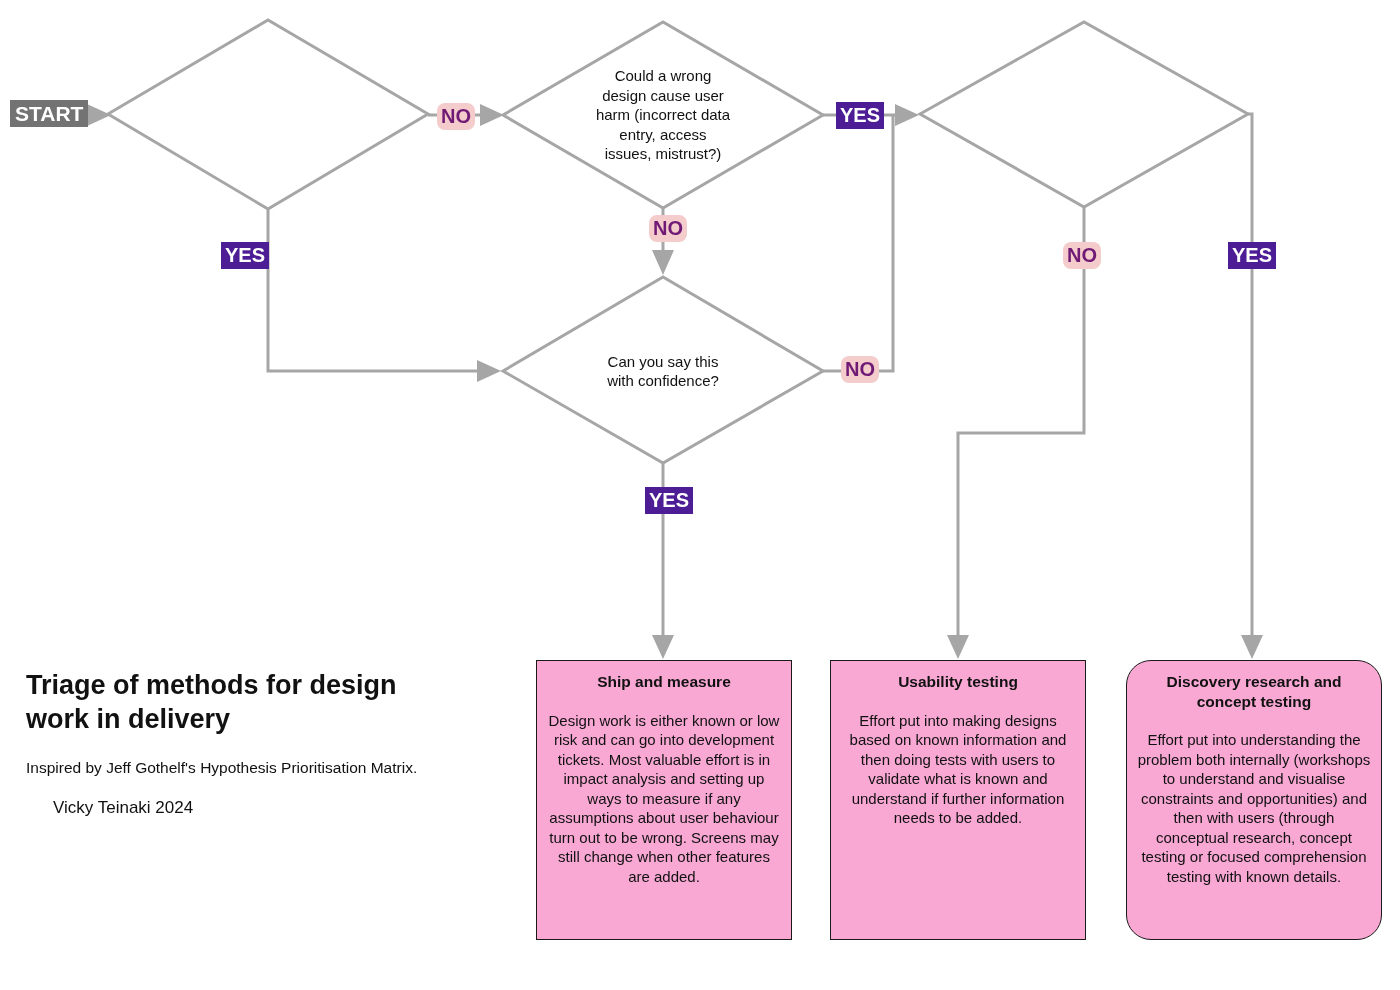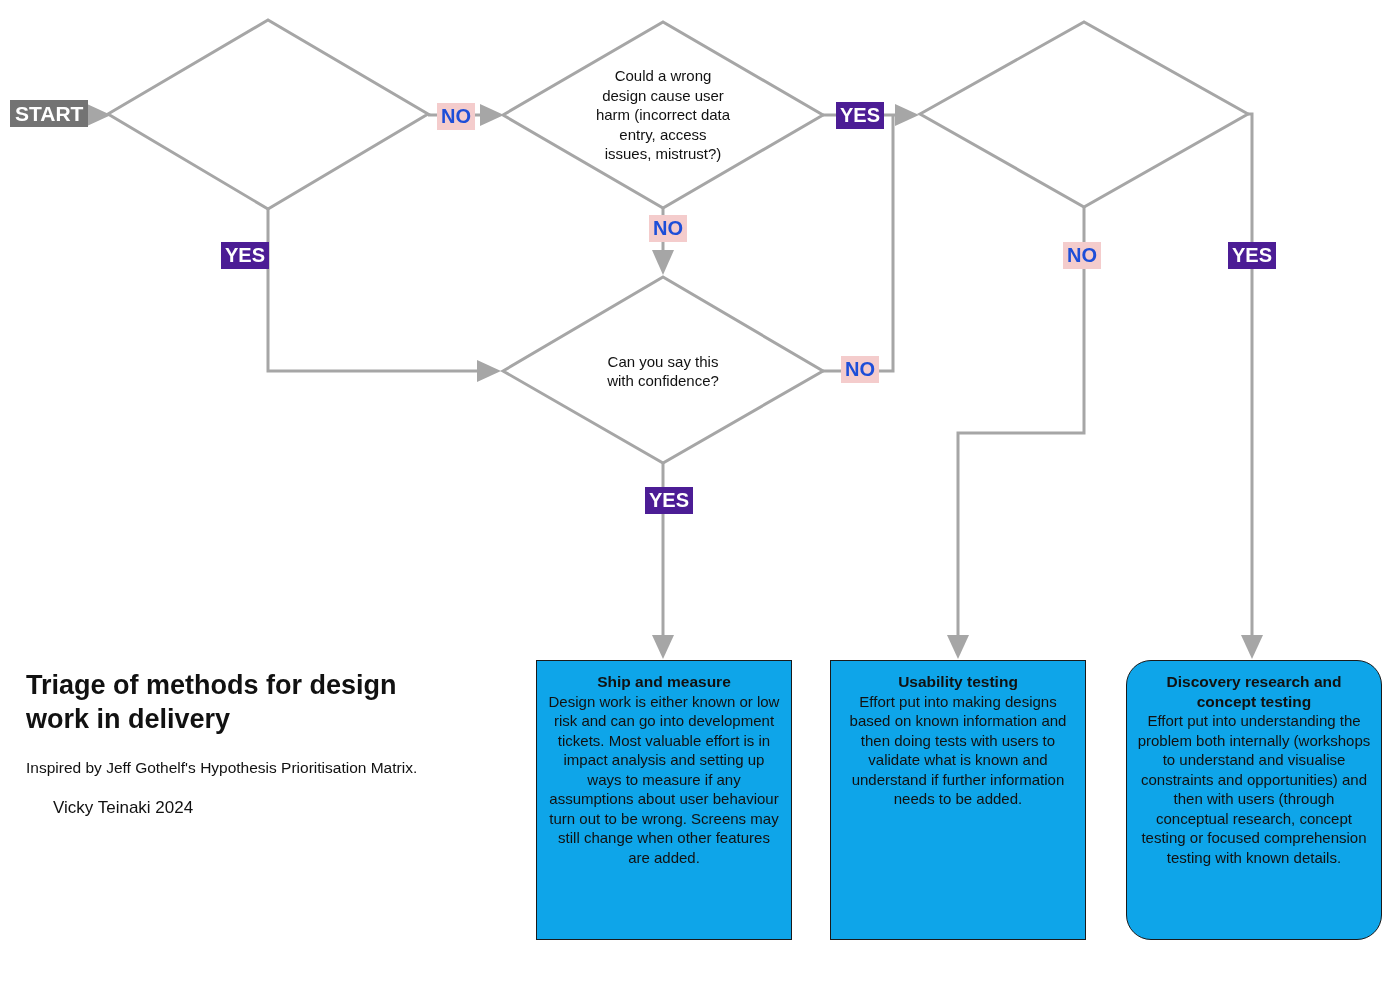--- a/index.html
+++ b/index.html
@@ -43,21 +43,21 @@
   .badge {
     position: absolute;
     font-weight: bold;
     font-size: 20px;
     line-height: 25px;
     padding: 1px 4px;
     z-index: 3;
     letter-spacing: 0px;
   }
   .badge-yes { background: #4c1d95; color: #ffffff; }
-  .badge-no  { background: #f4cccc; color: #1d4ed8; }
+  .badge-no  { background: #f4cccc; color: #701a75; border-radius: 8px; }
   .badge-start {
     background: #737373;
     color: #ffffff;
     font-size: 21px;
     padding: 1px 5px;
   }
   .pos-start { left: 10px;   top: 100px; }
   .pos-no1   { left: 437px;  top: 103px; }
   .pos-yes1  { left: 221px;  top: 242px; }
   .pos-yes2  { left: 836px;  top: 102px; }
@@ -66,37 +66,38 @@
   .pos-yes3  { left: 1228px; top: 242px; }
   .pos-no4   { left: 841px;  top: 356px; }
   .pos-yes4  { left: 645px;  top: 487px; }
 
   
   .outcome-box {
     position: absolute;
     top: 660px;
     width: 256px;
     height: 280px;
-    background: #0ea5e9;
+    background: #f9a8d4;
     border: 1.5px solid #1a1a1a;
     box-sizing: border-box;
     padding: 11px 9px;
     text-align: center;
     z-index: 2;
   }
   .ob-1 { left: 536px; }
   .ob-2 { left: 830px; }
   .ob-3 { left: 1126px; border-radius: 25px; }
   .outcome-title {
     font-weight: bold;
     font-size: 15.5px;
     line-height: 19.5px;
     color: #111111;
   }
   .outcome-body {
+    margin-top: 19px;
     font-size: 15px;
     line-height: 19.5px;
     color: #111111;
   }
 
   
   .title-block {
     position: absolute;
     left: 26px;
     top: 668px;

